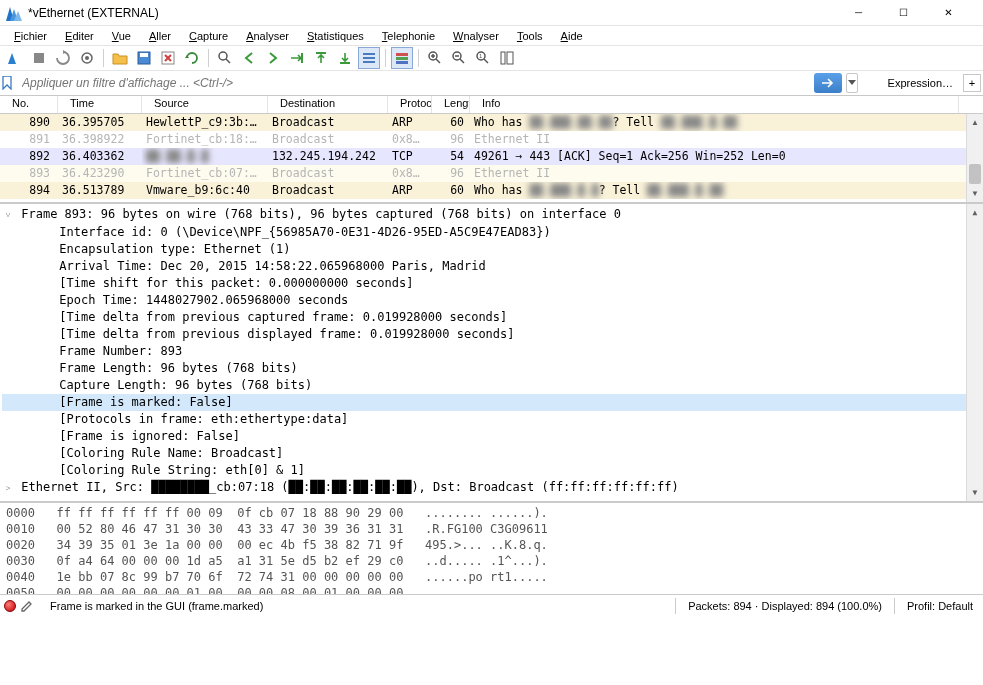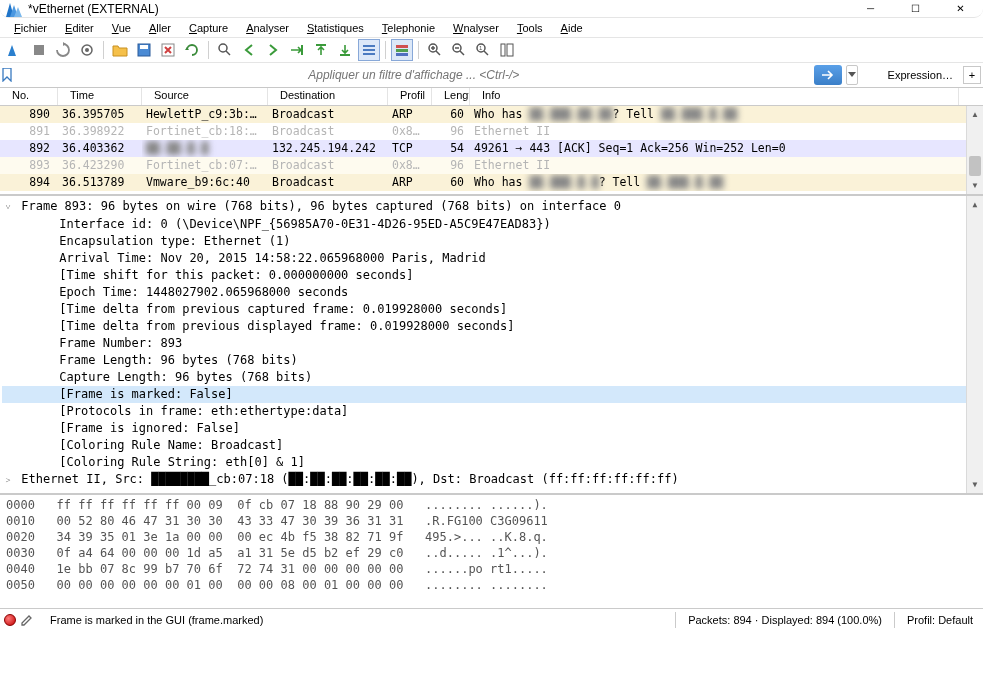--- a/index.html
+++ b/index.html
@@ -1,34 +1,34 @@
 <!DOCTYPE html>
 <html><head>
 <meta charset="utf-8">
 <style>
 * { box-sizing: border-box; margin: 0; padding: 0; }
 html, body { width: 983px; height: 685px; font-family: "Segoe UI", Tahoma, sans-serif; font-size: 11px; overflow: hidden; background: #fff; color: #000; }
 
-.titlebar { height: 18px; display: flex; align-items: center; padding: 0 0 0 6px; border-bottom: 1px solid #e5e5e5; border-radius: 11px; }
+.titlebar { height: 26px; display: flex; align-items: center; padding: 0 12px 0 6px; border-bottom: 1px solid #e5e5e5; }
 .titlebar .fin { width: 16px; height: 16px; margin-right: 6px; }
 .titlebar .title { flex: 1; font-size: 12px; }
 .titlebar .winbtns { display: flex; }
 .titlebar .winbtn { width: 45px; height: 29px; display: flex; align-items: center; justify-content: center; font-size: 10px; cursor: pointer; }
 
 .menubar { height: 19px; display: flex; align-items: center; padding: 0 6px; gap: 2px; }
 .menubar .menuitem { padding: 2px 8px; cursor: pointer; }
 .menubar .menuitem .accel { text-decoration: underline; }
 
 .toolbar { height: 26px; border-top: 1px solid #e5e5e5; border-bottom: 1px solid #e5e5e5; display: flex; align-items: center; padding: 0 4px; gap: 2px; }
 .toolbar .tbtn { width: 22px; height: 22px; display: flex; align-items: center; justify-content: center; cursor: pointer; border: 1px solid transparent; position: relative; }
 .toolbar .tsep { width: 1px; height: 18px; background: #d0d0d0; margin: 0 3px; }
 
 .filterbar { height: 25px; display: flex; align-items: center; border-bottom: 1px solid #c8c8c8; gap: 4px; padding-right: 2px; }
 .filterbar .bm { width: 14px; height: 20px; display:flex; align-items:center; justify-content:center; cursor:pointer; }
-.filterbar input { flex: 1; border: none; outline: none; font-size: 12px; font-style: italic; color: #ef4444; padding: 2px 4px; height: 22px; text-align: center; }
+.filterbar input { flex: 1; border: none; outline: none; font-size: 12px; font-style: italic; color: #ef4444; padding: 2px 4px; height: 22px; }
 .filterbar .gobtn { width: 28px; height: 20px; background: linear-gradient(#5aa0e8,#3b7fc8); border-radius: 3px; display:flex; align-items:center; justify-content:center; color:#fff; cursor:pointer; }
 .filterbar .dropdown { width: 12px; height:20px; display:flex; align-items:center; justify-content:center; cursor:pointer; border:1px solid #c8c8c8; border-radius:2px; }
 .filterbar .expr { padding: 0 6px; cursor:pointer;margin-left:20px; }
 .filterbar .plus { width: 18px; height:18px; border:1px solid #c8c8c8; display:flex; align-items:center; justify-content:center; cursor:pointer; }
 
 .pkthdr { height: 18px; display: flex; background: #fff; border-bottom: 1px solid #cacaca; font-size: 11px; }
 .pkthdr div { border-right: 1px solid #e4e4e4; padding: 1px 12px; white-space: nowrap; overflow:hidden; }
 .col-no { width: 58px; text-align: left; }
 .col-time { width: 84px; }
 .col-src { width: 126px; }
@@ -53,21 +53,21 @@
 .row-blue { background: #e7e6ff; }
 
 .details { height: 299px; overflow:hidden; border-bottom: 2px solid #cacaca; font-family: Consolas, monospace; font-size: 12px; line-height: 17px; padding: 2px 0 2px 2px; position:relative; }
 .details .scrollbar { position:absolute; right:0; top:0; bottom:0; width:17px; background:#f0f0f0; border-left:1px solid #dadada; }
 .details .scrollbar .arrow { position:absolute; left:0; right:0; height:17px; display:flex; align-items:center; justify-content:center; font-size:8px; color:#606060; cursor:pointer;}
 .details .node { white-space: pre; padding-left: 14px; }
 .details .node.root { padding-left: 0; }
 .details .toggle { display:inline-block; width:12px; text-align:center; cursor:pointer; color:#606060; font-size:9px; }
 .details .node.highlight { background: #d3e8fb; }
 
-.hexpane { height: 114px; overflow:hidden; font-family: Consolas, monospace; font-size: 12px; line-height: 16px; color:#545454; padding: 2px 0 2px 6px; border-bottom:1px solid #cacaca; position:relative; }
+.hexpane { height: 92px; overflow:hidden; font-family: Consolas, monospace; font-size: 12px; line-height: 16px; color:#545454; padding: 2px 0 2px 6px; border-bottom:1px solid #cacaca; position:relative; }
 .hexpane .hexrow { white-space: pre; }
 
 .statusbar { height: 22px; display:flex; align-items:center; font-size: 11px; padding: 0 4px; gap: 4px; }
 .statusbar .sdiv { border-left:1px solid #cacaca; height:16px; margin: 0 2px; }
 .statusbar .spacer { flex:1; }
 .statusbar .led { width:12px; height:12px; border-radius:50%; background: radial-gradient(circle at 35% 35%, #ff7a7a, #c10000); border:1px solid #8a0000; }
 </style>
 </head>
 <body>
 
@@ -243,21 +243,21 @@
     </div>
   <div class="expr">Expression…</div>
   <div class="plus">+</div>
 </div>
 
 <div class="pkthdr">
   <div class="col-no">No.</div>
   <div class="col-time">Time</div>
   <div class="col-src">Source</div>
   <div class="col-dst">Destination</div>
-  <div class="col-proto">Profil</div>
+  <div class="col-proto">Protoc</div>
   <div class="col-len">Lengt</div>
   <div class="col-info">Info</div>
   <div class="col-scroll"></div>
 </div>
 
 <div class="pktlist" id="pktlist">
   <div class="scrollbar">
     <div class="arrow" style="top:0">▲</div>
     <div class="thumb"></div>
     <div class="arrow" style="bottom:0">▼</div>
@@ -311,21 +311,21 @@
 
 <div class="details">
   <div class="scrollbar">
     <div class="arrow" style="top:0">▲</div>
     <div class="arrow" style="bottom:0">▼</div>
   </div>
   <div class="node root"><span class="toggle">˅</span> <span>Frame 893: 96 bytes on wire (768 bits), 96 bytes captured (768 bits) on interface 0</span></div>
   <div id="detail-lines">
       <div class="node">      Interface id: 0 (\Device\NPF_{56985A70-0E31-4D26-95ED-A5C9E47EAD83})</div>
       <div class="node">      Encapsulation type: Ethernet (1)</div>
-      <div class="node">      Arrival Time: Nov 20, 2015 14:58:22.065968000 Paris, Madrid</div>
+      <div class="node">      Arrival Time: Dec 20, 2015 14:58:22.065968000 Paris, Madrid</div>
       <div class="node">      [Time shift for this packet: 0.000000000 seconds]</div>
       <div class="node">      Epoch Time: 1448027902.065968000 seconds</div>
       <div class="node">      [Time delta from previous captured frame: 0.019928000 seconds]</div>
       <div class="node">      [Time delta from previous displayed frame: 0.019928000 seconds]</div>
       <div class="node">      Frame Number: 893</div>
       <div class="node">      Frame Length: 96 bytes (768 bits)</div>
       <div class="node">      Capture Length: 96 bytes (768 bits)</div>
       <div class="node highlight">      [Frame is marked: False]</div>
       <div class="node">      [Protocols in frame: eth:ethertype:data]</div>
       <div class="node">      [Frame is ignored: False]</div>

